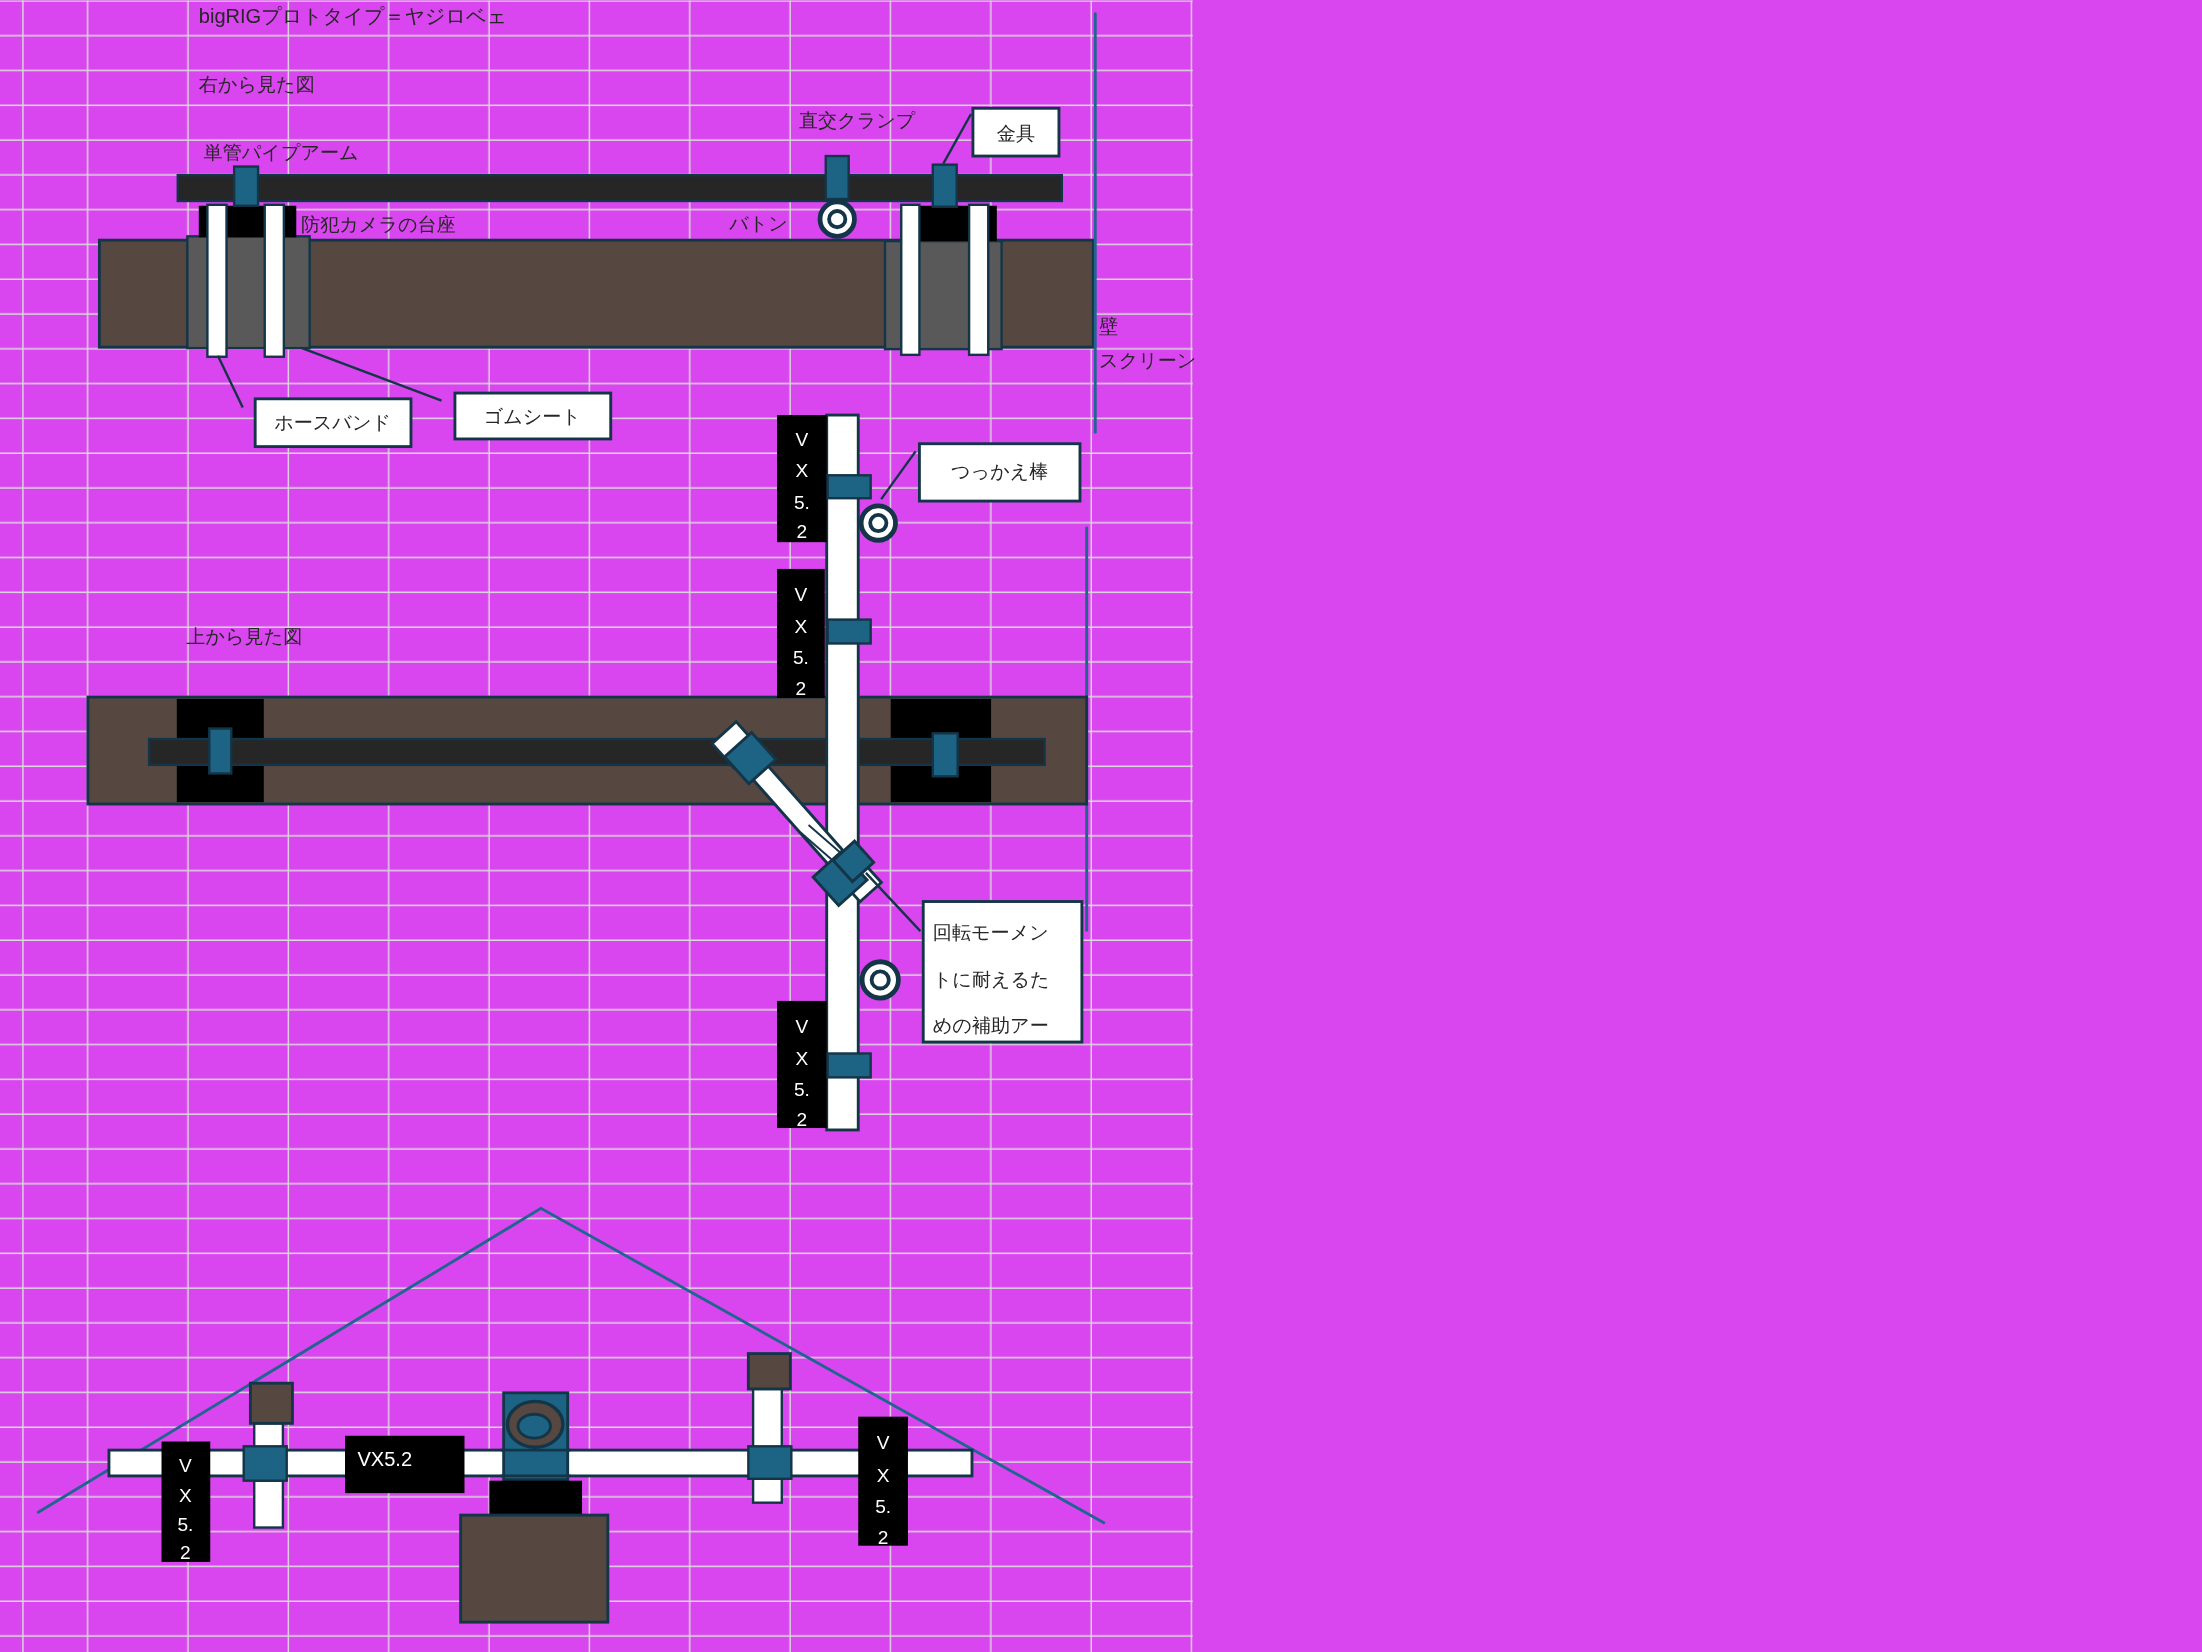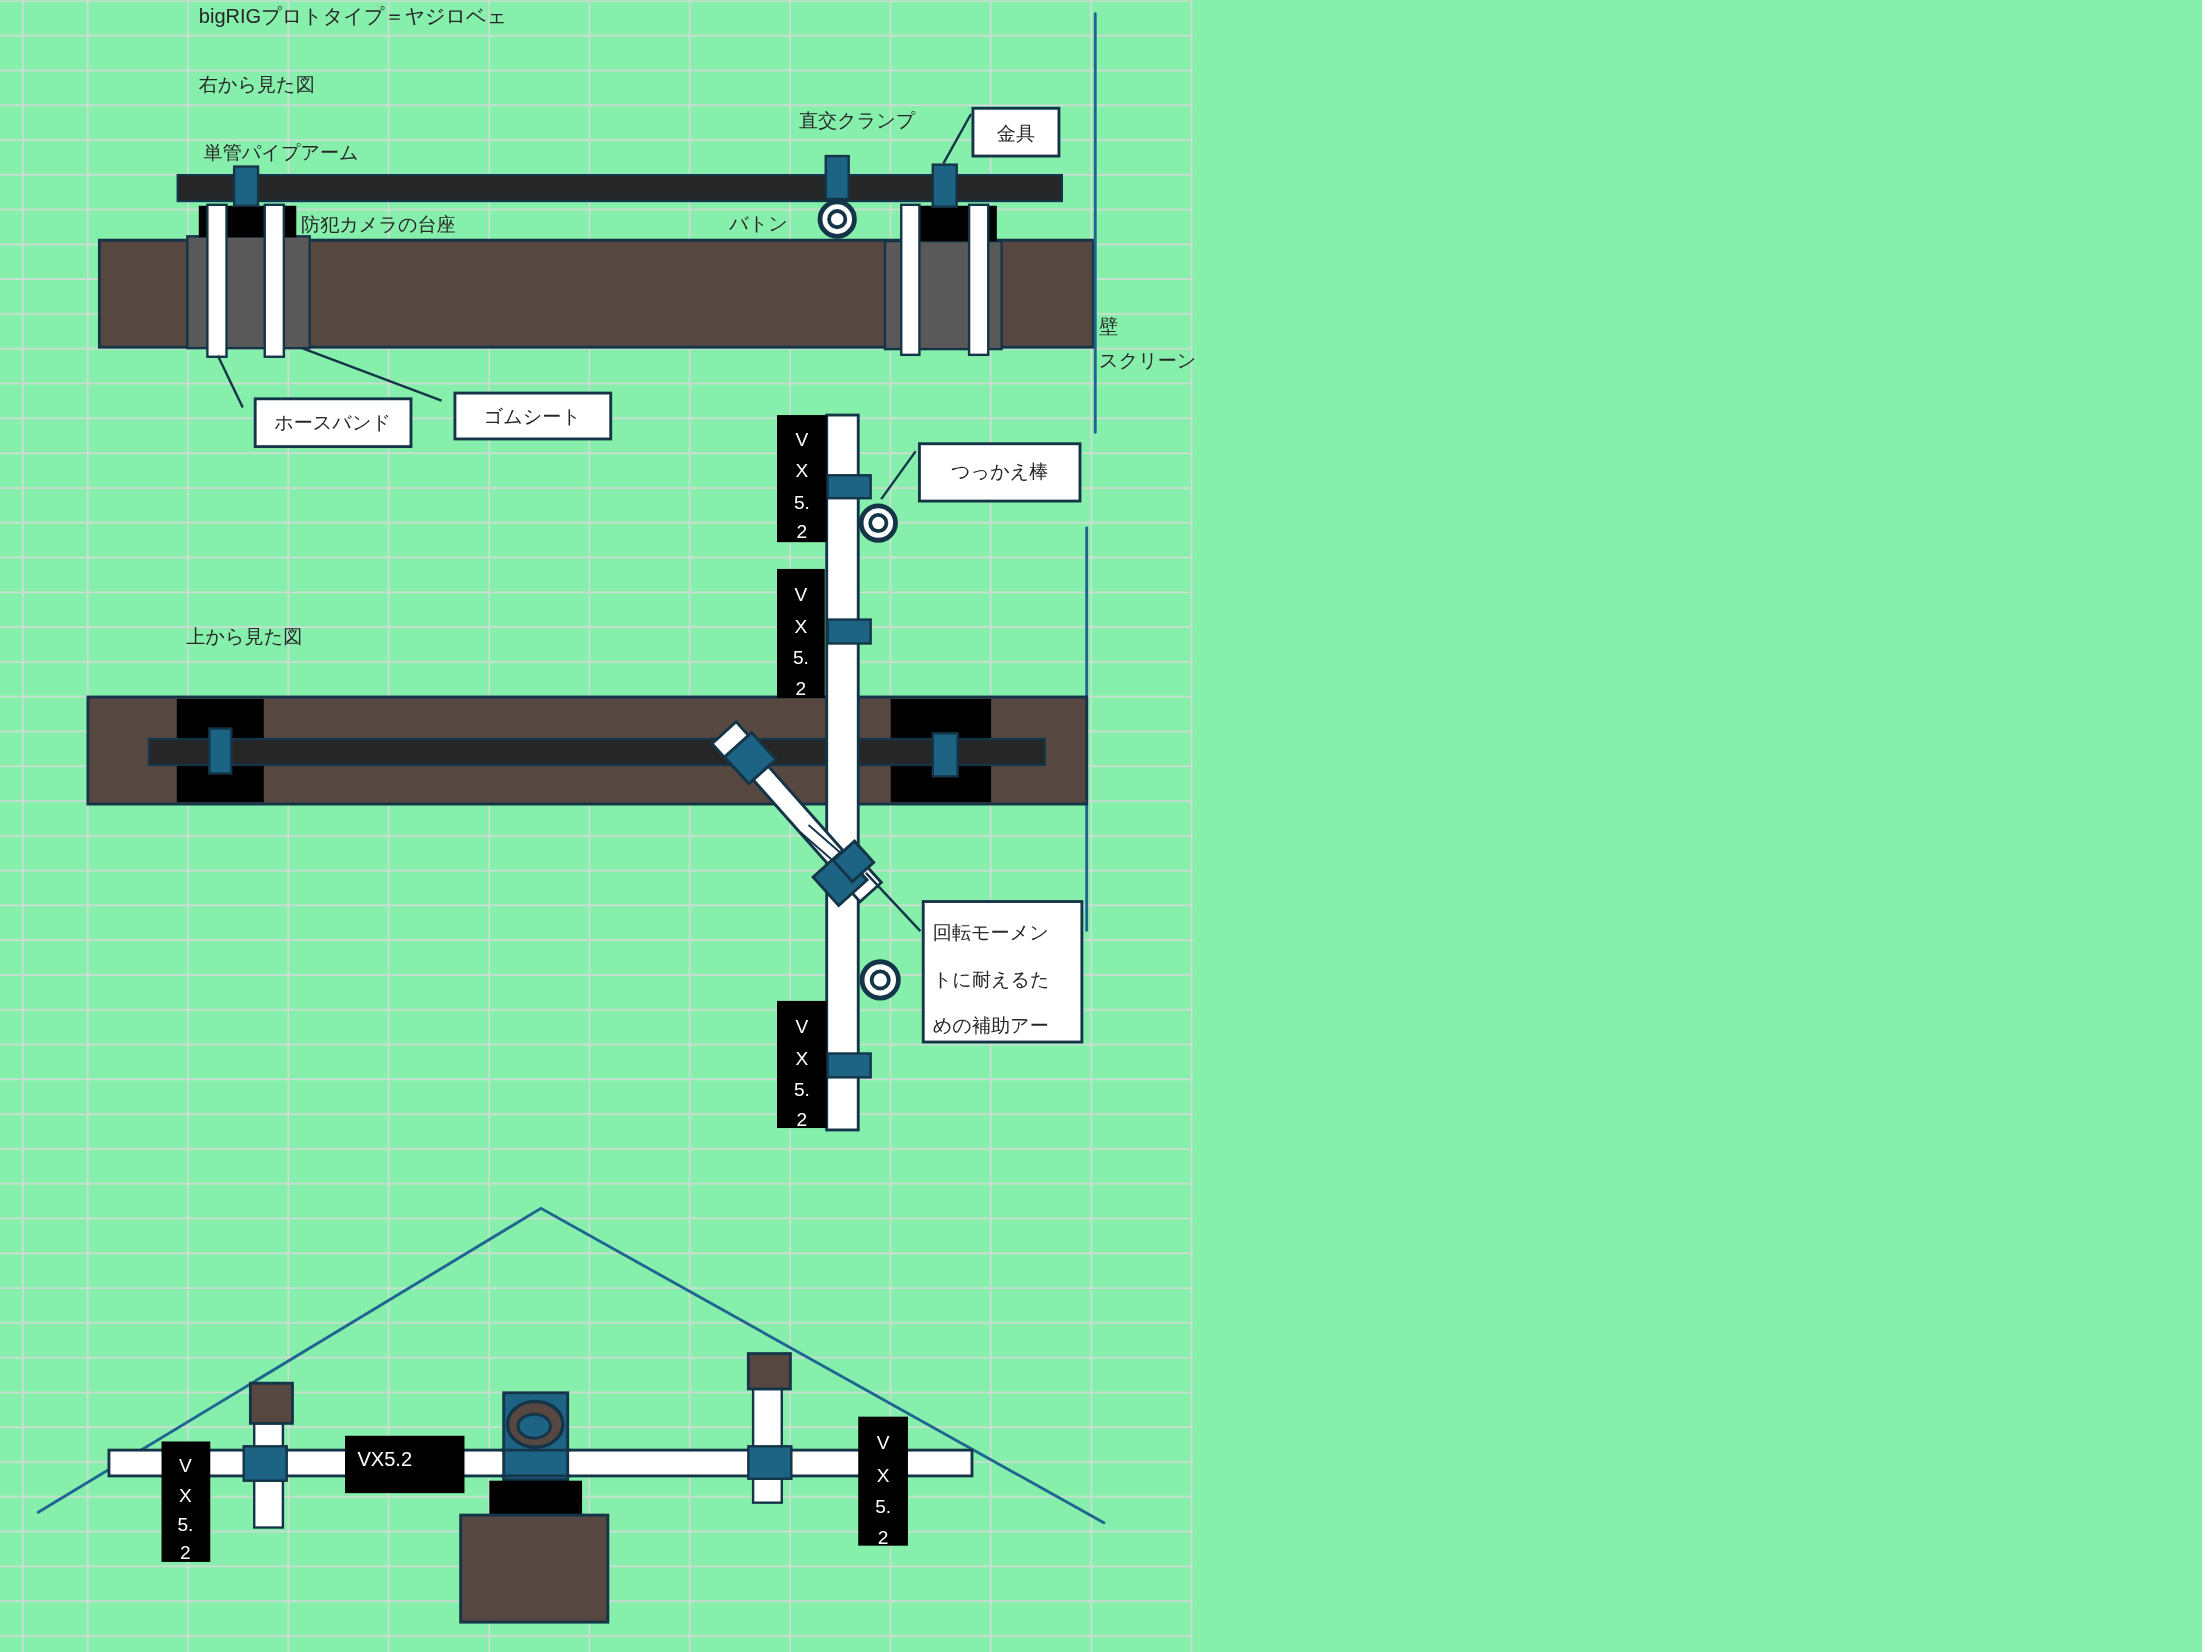--- a/index.html
+++ b/index.html
@@ -1,16 +1,16 @@
 <!DOCTYPE html>
 <html><head>
 <meta charset="utf-8">
 <style>
   html,body{margin:0;padding:0;background:#ffffff;}
-  .stage{position:relative;width:2202px;height:1653px;background:#86efac;overflow:hidden;
+  .stage{position:relative;width:2202px;height:1653px;background:#d946ef;overflow:hidden;
          font-family:"Liberation Sans",sans-serif;}
   svg text{font-family:"Liberation Sans",sans-serif;fill:#262626;font-size:20px;}
   svg .t21{font-size:21px;}
   svg .wtxt{fill:#ffffff;}
   svg .ctr{text-anchor:middle;}
   svg .outl{stroke:#143548;stroke-width:3;}
   svg .outl2{stroke:#143548;stroke-width:2.5;}
   svg .white{fill:#ffffff;}
   svg .teal{fill:#1d6484;}
   svg .brown{fill:#564741;}

